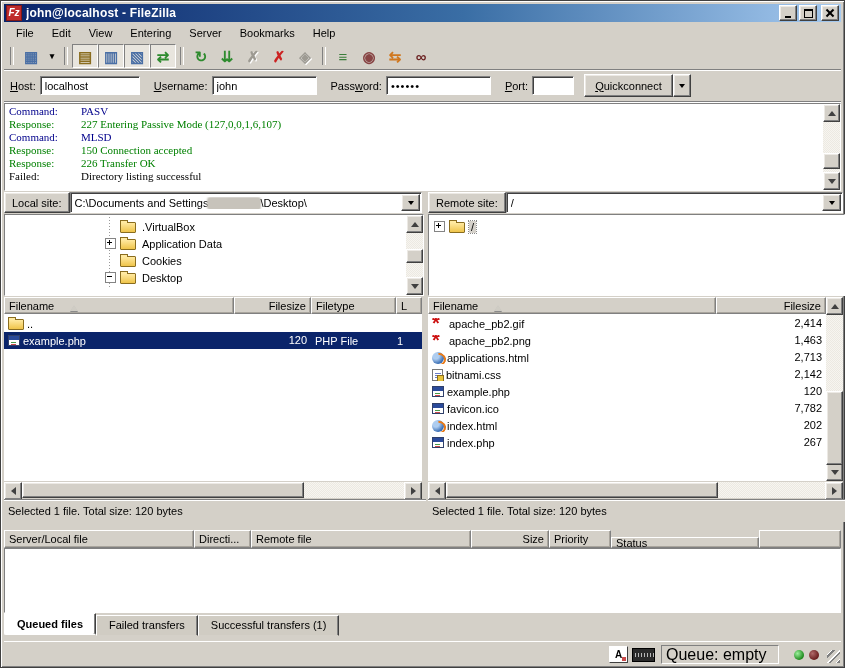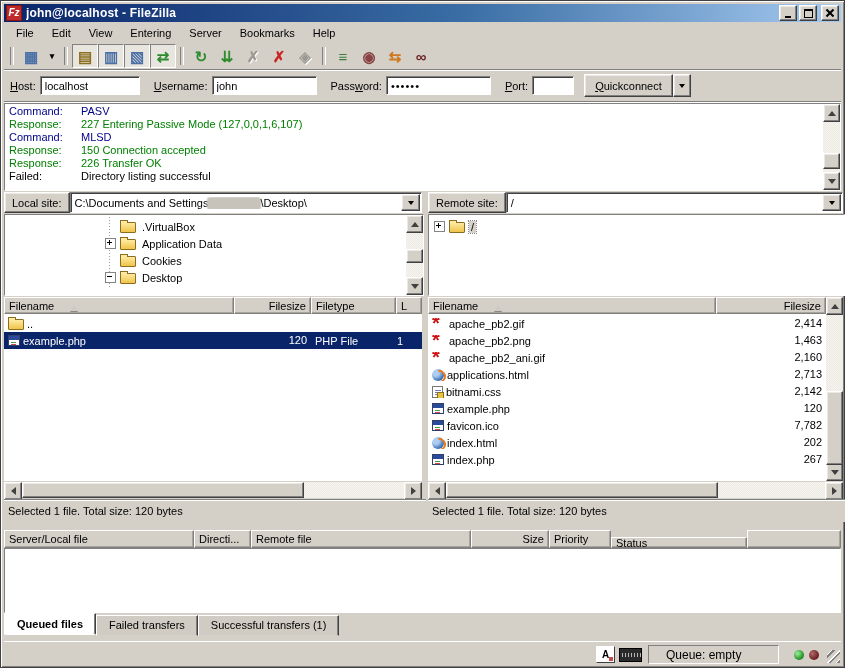--- a/index.html
+++ b/index.html
@@ -45,21 +45,21 @@
   
   .quickbar{left:3px;top:70px;right:3px;height:29px;display:flex;align-items:center;padding-left:6px;}
   .qlabel{margin-right:4px;white-space:nowrap;}
   .qlabel u{text-decoration:underline;}
   .qinput{height:19px;box-sizing:border-box;border:1px solid;border-color:#808080 #FFFFFF #FFFFFF #808080;box-shadow:inset 1px 1px 0 #404040;background:#fff;font-family:"Liberation Sans",sans-serif;font-size:11px;padding:1px 4px;margin-right:14px;}
   .qc-btn{height:21px;padding:0 10px;display:flex;align-items:center;font-size:11px;cursor:default;}
   .qc-btn u{text-decoration:underline;}
   .qc-drop{width:16px;height:21px;display:flex;align-items:center;justify-content:center;}
   .darr{width:0;height:0;border:3px solid transparent;border-top:4px solid #000;margin-top:4px;}
   
-  .log{left:3px;top:102px;right:3px;height:86px;display:flex;}
+  .log{left:3px;top:102px;right:3px;height:86px;display:flex;font-family:Liberation Serif, serif;}
   .logbody{flex:1;overflow:hidden;padding:1px 0 0 4px;background:#fff;}
   .logline{height:13px;line-height:13px;white-space:nowrap;display:flex;}
   .loglabel{width:72px;flex:none;}
   
   .vscroll{width:17px;flex:none;display:flex;flex-direction:column;background:#E7E3DC;}
   .sarr{height:16px;flex:none;display:flex;align-items:center;justify-content:center;}
   .strack{flex:1;position:relative;background:repeating-conic-gradient(#ECE9E2 0% 25%, #F7F5F0 0% 50%) 0 0/2px 2px;}
   .sthumb{position:absolute;left:0;right:0;}
   .tri-up{width:0;height:0;border:4px solid transparent;border-bottom:5px solid #404040;margin-top:-4px;}
   .tri-dn{width:0;height:0;border:4px solid transparent;border-top:5px solid #404040;margin-bottom:-4px;}
@@ -137,33 +137,33 @@
   .rpane{left:427px;width:415px;}
   .hsb-local{left:3px;width:418px;top:481px;}
   .hsb-remote{left:427px;width:415px;top:481px;}
   
   .qhead{left:3px;right:3px;top:529px;height:18px;display:flex;background:#D4D0C8;}
   .qhead .hcell:nth-of-type(1){width:190px;}
   .qhead .hcell:nth-of-type(2){width:57px;}
   .qhead .hcell:nth-of-type(3){width:220px;}
   .qhead .hcell:nth-of-type(4){width:78px;justify-content:flex-end;}
   .qhead .hcell:nth-of-type(5){width:62px;}
-  .qhead .hcell:nth-of-type(6){width:136px;margin-top:7px;}
+  .qhead .hcell:nth-of-type(6){width:148px;margin-top:7px;}
   .qhead .hcell:nth-of-type(7){flex:1;}
   .qbody{left:3px;right:3px;top:547px;height:63px;background:#fff;border:1px solid;border-color:#808080 #FFFFFF #FFFFFF #808080;}
   
   .tabsrow{left:3px;right:3px;top:612px;height:24px;display:flex;align-items:flex-start;}
   .tab{box-sizing:border-box;padding:3px 12px 4px;border:1px solid;border-color:#FFFFFF #404040 #D4D0C8 #FFFFFF;box-shadow:inset -1px 0 0 #808080;background:#D0CCC3;margin-top:2px;white-space:nowrap;}
   .tab.active{background:#FFFFFF;font-weight:bold;margin-top:0;padding-top:4px;border-bottom-color:#FFFFFF;border-radius:0 0 2px 2px;}
   
   .statusbar{left:3px;right:3px;top:640px;height:25px;border-top:1px solid #FFFFFF;display:flex;align-items:center;justify-content:flex-end;padding-right:22px;}
   .ascii-ind{width:17px;height:15px;background:#fff;border:1px solid;border-color:#FFFFFF #404040 #404040 #FFFFFF;display:flex;align-items:center;justify-content:center;font-weight:bold;font-size:10px;margin-right:4px;position:relative;}
   .ascii-ind::after{content:"";position:absolute;right:1px;bottom:1px;width:4px;height:4px;background:#C84A4A;}
   .speed-badge{width:21px;height:12px;background:#2A2A2A;border:1px solid #000;margin-right:6px;background-image:repeating-linear-gradient(90deg,#2A2A2A 0 2px,#B8B8B8 2px 3px);background-size:100% 4px;background-position:0 4px;background-repeat:no-repeat;}
-  .queue-panel{width:112px;height:17px;border:1px solid;border-color:#808080 #FFFFFF #FFFFFF #808080;display:flex;align-items:center;padding-left:17px;margin-right:10px;background:#D4D0C8;font-size:12px;}
+  .queue-panel{width:112px;height:17px;border:1px solid;border-color:#808080 #FFFFFF #FFFFFF #808080;display:flex;align-items:center;padding-left:4px;margin-right:10px;background:#D4D0C8;font-size:16px;}
   .led{width:10px;height:10px;border-radius:50%;margin-left:5px;}
   .led-green{background:radial-gradient(circle at 35% 35%,#9CF09C,#1E8A1E 70%,#0A5A0A);}
   .led-red{background:radial-gradient(circle at 35% 35%,#B06A6A,#6A1E1E 70%,#441010);}
   .grip{position:absolute;right:4px;bottom:4px;width:13px;height:13px;background:repeating-linear-gradient(135deg,transparent 0 3px,#FFFFFF 3px 4px,#808080 4px 6px);}
 </style>
 </head>
 <body>
 
 <div class="frame">
 
@@ -441,27 +441,20 @@
             </div>
             <div class="frow">
               <span class="cell">
                 <span class="fico ic-img"></span>
                 <span>apache_pb2.png</span>
               </span>
               <span class="cell num">1,463</span>
             </div>
             <div class="frow">
               <span class="cell">
-                <span class="fico ic-img"></span>
-                <span>apache_pb2_ani.gif</span>
-              </span>
-              <span class="cell num">2,160</span>
-            </div>
-            <div class="frow">
-              <span class="cell">
                 <span class="fico ic-firefox"></span>
                 <span>applications.html</span>
               </span>
               <span class="cell num">2,713</span>
             </div>
             <div class="frow">
               <span class="cell">
                 <span class="fico ic-css"></span>
                 <span>bitnami.css</span>
               </span>

